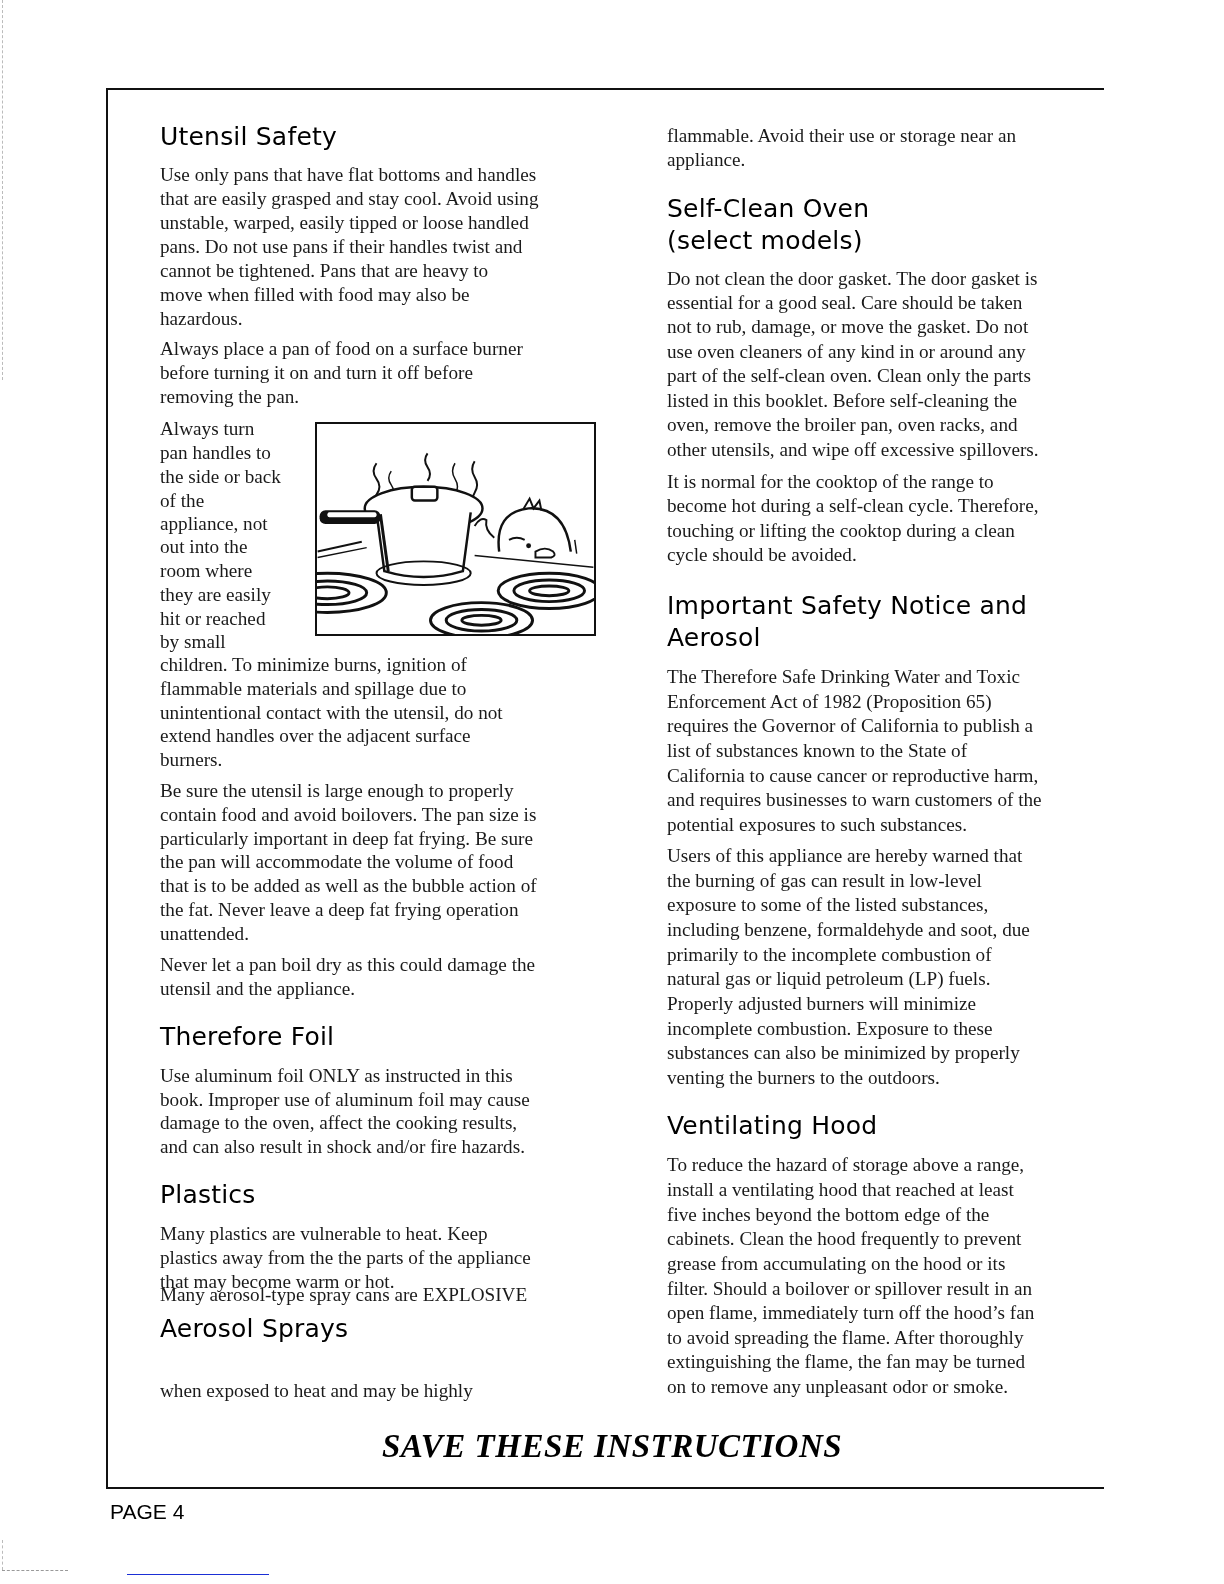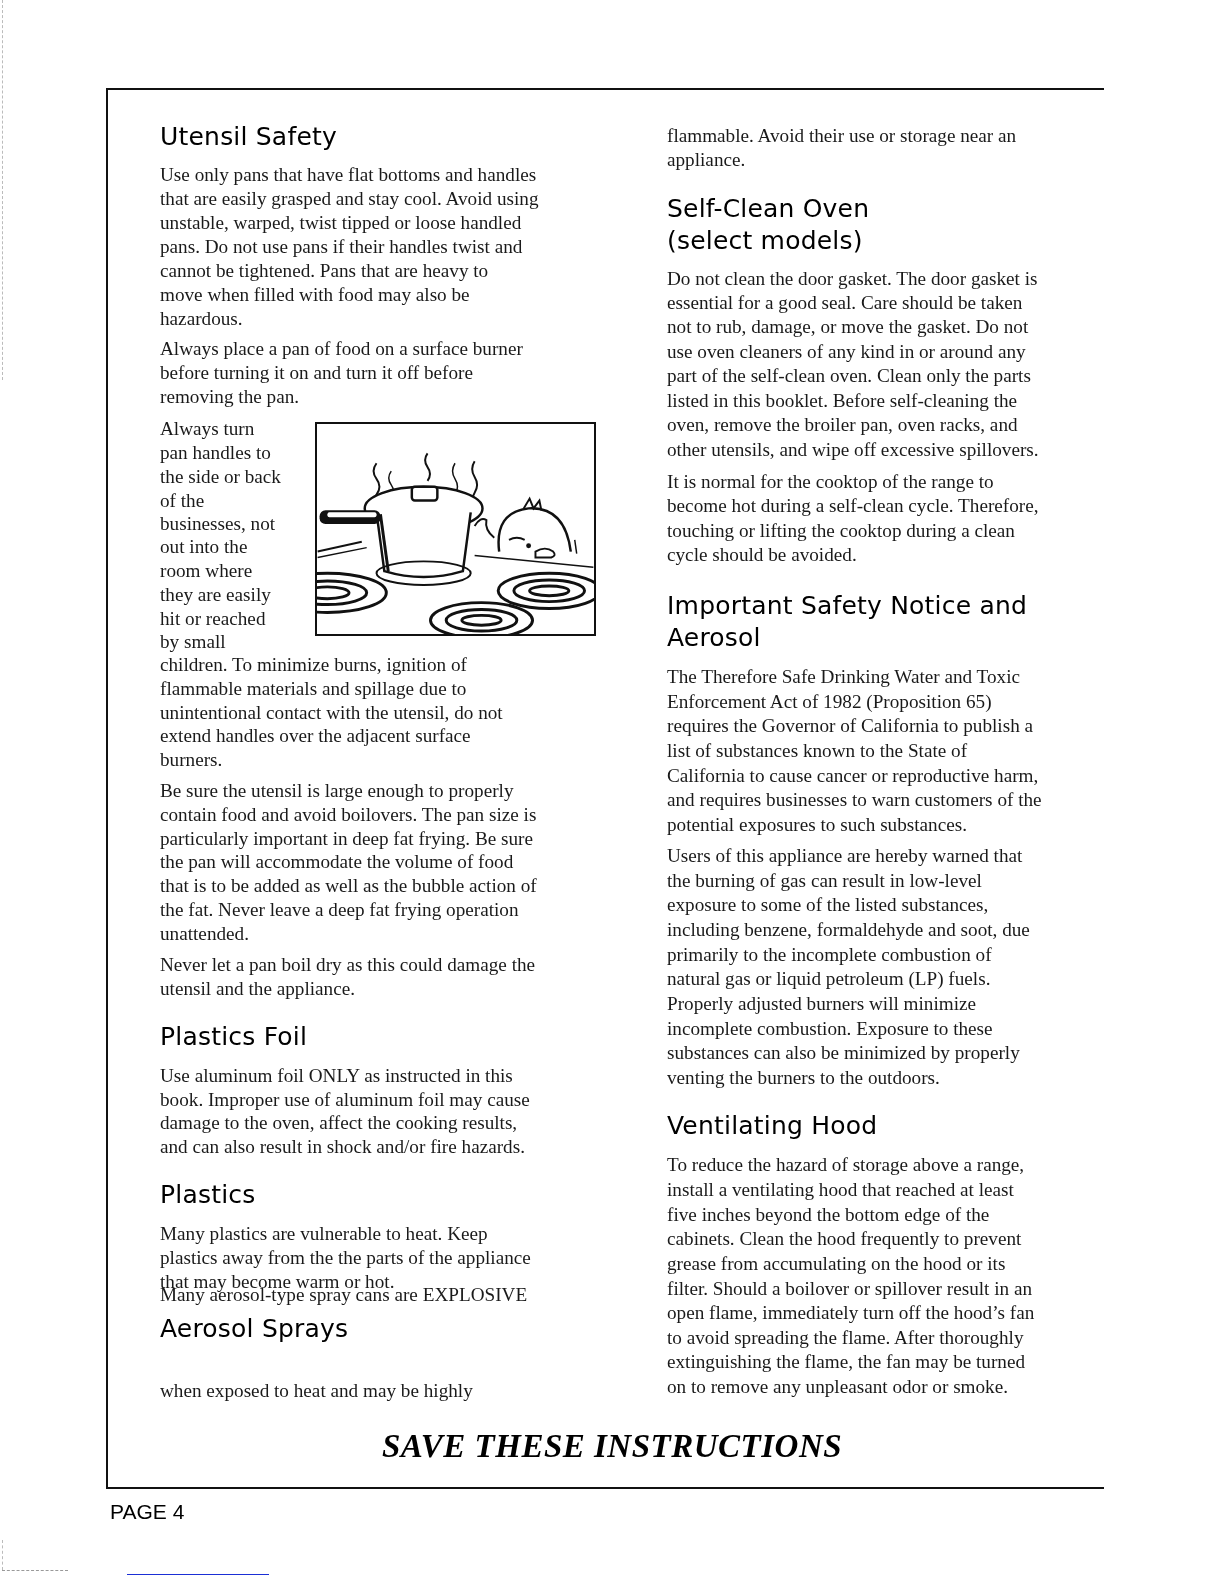--- a/index.html
+++ b/index.html
@@ -31,39 +31,39 @@
 <div class="scan-edge-bottom"></div>
 <div class="blue-line"></div>
 
 <div>
 
   <div class="heading" style="left:160px;top:122px">Utensil Safety</div>
 
   <div>
     <div class="line" style="left:160px;top:163px">Use only pans that have flat bottoms and handles</div>
     <div class="line" style="left:160px;top:187px">that are easily grasped and stay cool. Avoid using</div>
-    <div class="line" style="left:160px;top:211px">unstable, warped, twist tipped or loose handled</div>
+    <div class="line" style="left:160px;top:211px">unstable, warped, easily tipped or loose handled</div>
     <div class="line" style="left:160px;top:235px">pans. Do not use pans if their handles twist and</div>
     <div class="line" style="left:160px;top:259px">cannot be tightened. Pans that are heavy to</div>
     <div class="line" style="left:160px;top:283px">move when filled with food may also be</div>
     <div class="line" style="left:160px;top:307px">hazardous.</div>
   </div>
 
   <div>
     <div class="line" style="left:160px;top:337px">Always place a pan of food on a surface burner</div>
     <div class="line" style="left:160px;top:361px">before turning it on and turn it off before</div>
     <div class="line" style="left:160px;top:385px">removing the pan.</div>
   </div>
 
   <div>
     <div class="line" style="left:160px;top:417px">Always turn</div>
     <div class="line" style="left:160px;top:441px">pan handles to</div>
     <div class="line" style="left:160px;top:465px">the side or back</div>
     <div class="line" style="left:160px;top:489px">of the</div>
-    <div class="line" style="left:160px;top:512px">businesses, not</div>
+    <div class="line" style="left:160px;top:512px">appliance, not</div>
     <div class="line" style="left:160px;top:535px">out into the</div>
     <div class="line" style="left:160px;top:559px">room where</div>
     <div class="line" style="left:160px;top:583px">they are easily</div>
     <div class="line" style="left:160px;top:607px">hit or reached</div>
     <div class="line" style="left:160px;top:630px">by small</div>
     <div class="line" style="left:160px;top:653px">children. To minimize burns, ignition of</div>
     <div class="line" style="left:160px;top:677px">flammable materials and spillage due to</div>
     <div class="line" style="left:160px;top:701px">unintentional contact with the utensil, do not</div>
     <div class="line" style="left:160px;top:724px">extend handles over the adjacent surface</div>
     <div class="line" style="left:160px;top:748px">burners.</div>
@@ -123,21 +123,21 @@
     <div class="line" style="left:160px;top:874px">that is to be added as well as the bubble action of</div>
     <div class="line" style="left:160px;top:898px">the fat. Never leave a deep fat frying operation</div>
     <div class="line" style="left:160px;top:922px">unattended.</div>
   </div>
 
   <div>
     <div class="line" style="left:160px;top:953px">Never let a pan boil dry as this could damage the</div>
     <div class="line" style="left:160px;top:977px">utensil and the appliance.</div>
   </div>
 
-  <div class="heading" style="left:160px;top:1022px">Plastics Foil</div>
+  <div class="heading" style="left:160px;top:1022px">Therefore Foil</div>
   <div>
     <div class="line" style="left:160px;top:1064px">Use aluminum foil ONLY as instructed in this</div>
     <div class="line" style="left:160px;top:1088px">book. Improper use of aluminum foil may cause</div>
     <div class="line" style="left:160px;top:1111px">damage to the oven, affect the cooking results,</div>
     <div class="line" style="left:160px;top:1135px">and can also result in shock and/or fire hazards.</div>
   </div>
 
   <div class="heading" style="left:160px;top:1180px">Plastics</div>
   <div>
     <div class="line" style="left:160px;top:1222px">Many plastics are vulnerable to heat. Keep</div>

